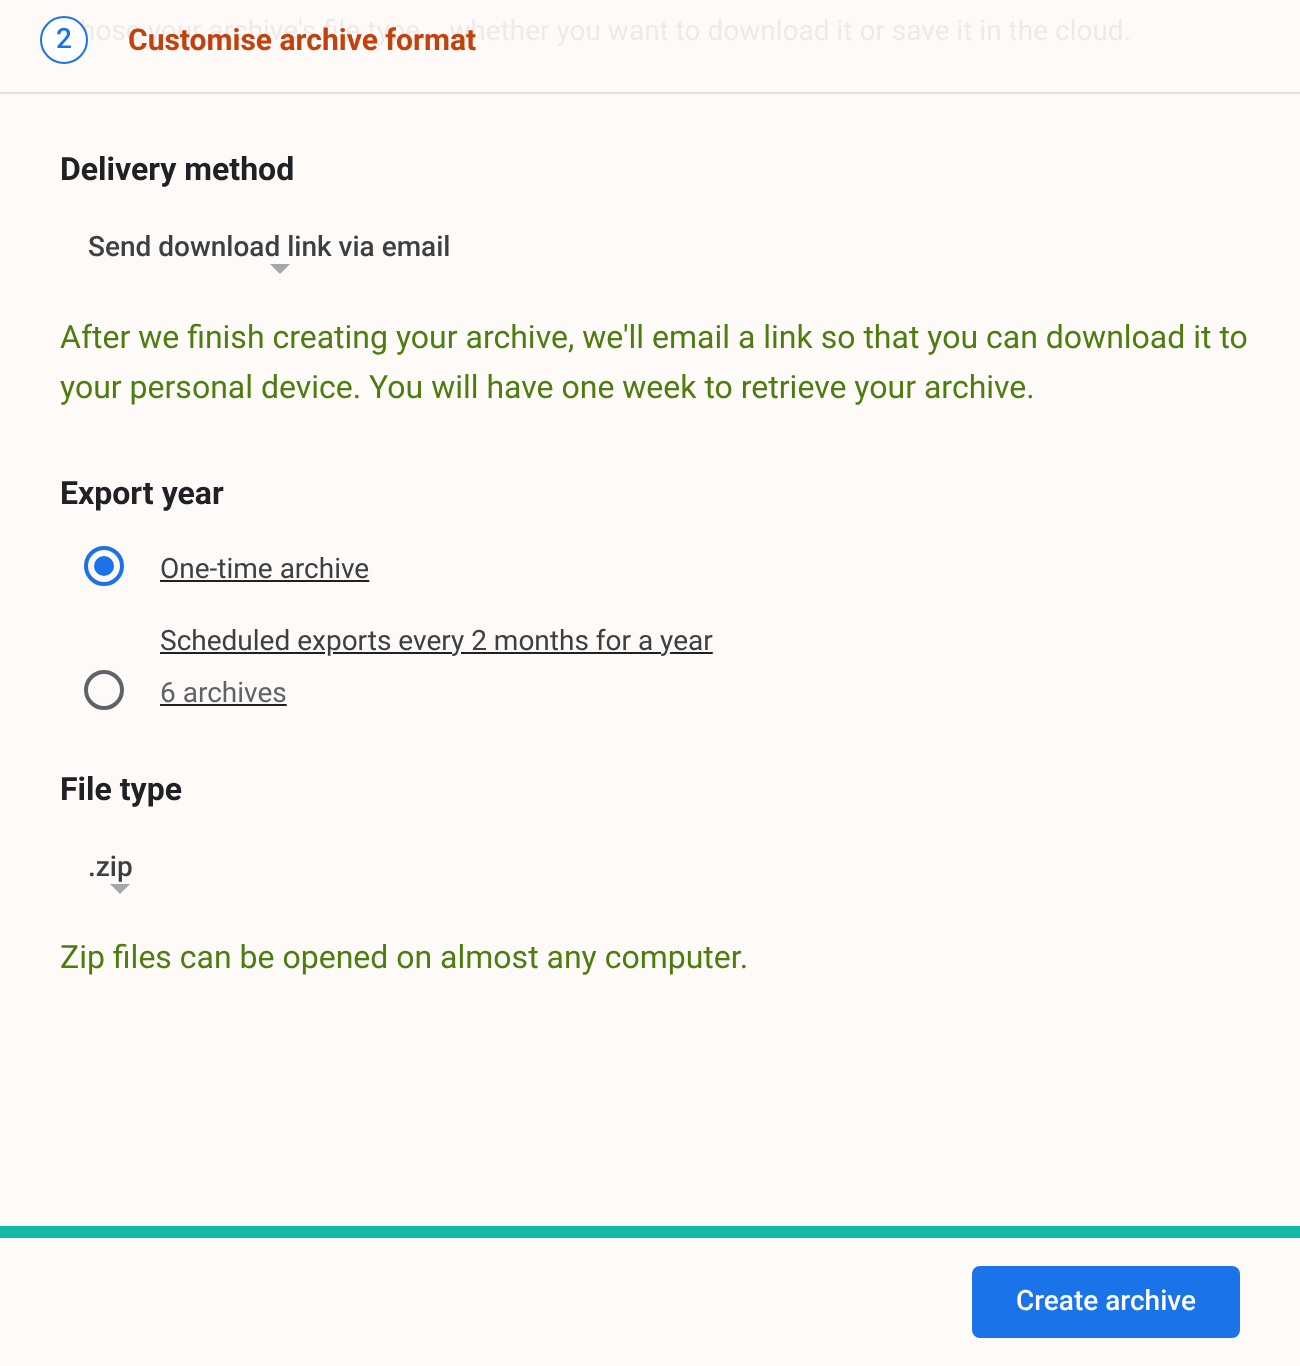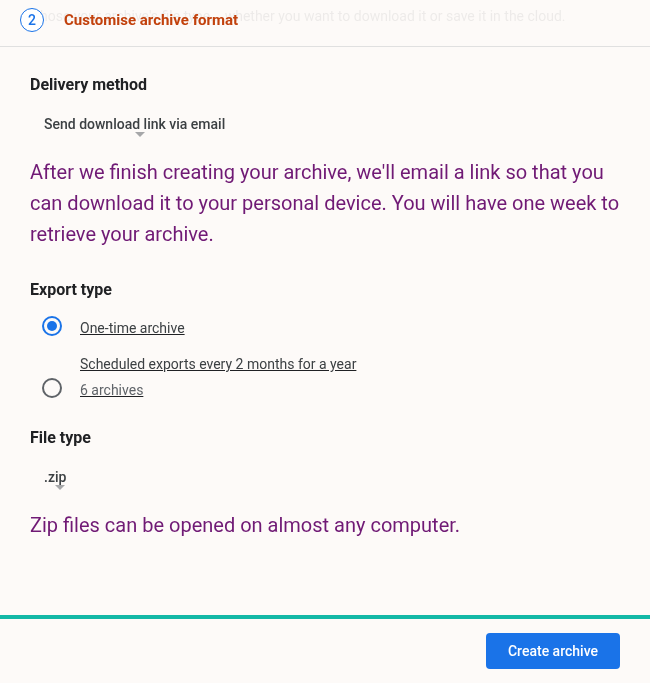--- a/index.html
+++ b/index.html
@@ -73,22 +73,22 @@
     .dropdown-arrow {
       margin-left: 10px;
       width: 0;
       height: 0;
       border-left: 5px solid transparent;
       border-right: 5px solid transparent;
       border-top: 5px solid #5f6368;
       opacity: 0.55;
     }
     .desc {
-      font-size: 20px;
-      color: #701a75;
+      font-size: 16px;
+      color: #4d7c0f;
       line-height: 1.55;
       margin-top: 14px;
     }
     .section { margin-bottom: 30px; }
     .radio-group { padding-left: 12px; }
     .radio-row {
       display: flex;
       align-items: flex-end;
       margin-bottom: 20px;
       cursor: pointer;
@@ -120,21 +120,21 @@
     .radio-sublabel {
       font-size: 14px;
       color: #5f6368;
       margin-top: 10px;
     }
     .footer {
       position: absolute;
       bottom: 0;
       left: 0;
       right: 0;
-      border-top: 4px solid #14b8a6;
+      border-top: 6px solid #14b8a6;
       padding: 14px 30px;
       display: flex;
       justify-content: flex-end;
       background: #fdfaf8;
     }
     .create-btn {
       background: #1a73e8;
       color: #fff;
       border: none;
       padding: 10px 22px;
@@ -159,21 +159,21 @@
   <div class="section">
     <div class="section-title">Delivery method</div>
     <div class="dropdown">
       <span>Send download link via email</span>
       <span class="dropdown-arrow"></span>
     </div>
     <div class="desc">After we finish creating your archive, we'll email a link so that you can download it to your personal device. You will have one week to retrieve your archive.</div>
   </div>
 
   <div class="section">
-    <div class="section-title">Export type</div>
+    <div class="section-title">Export year</div>
     <div class="radio-group">
       <div class="radio-row">
         <div class="radio-outer selected">
             <div class="radio-inner"></div>
           </div>
         <div>
           <div class="radio-label">One-time archive</div>
         </div>
       </div>
       <div class="radio-row" style="margin-bottom:0;">

